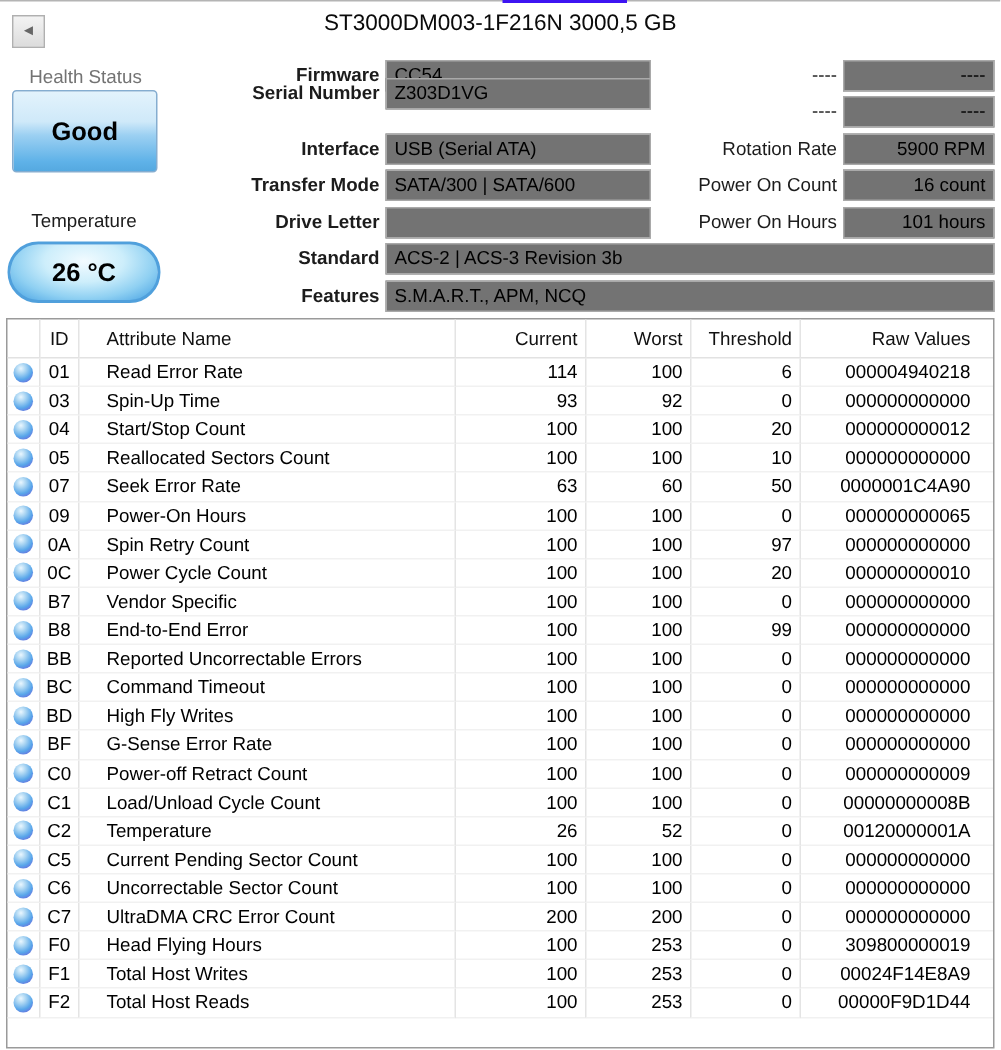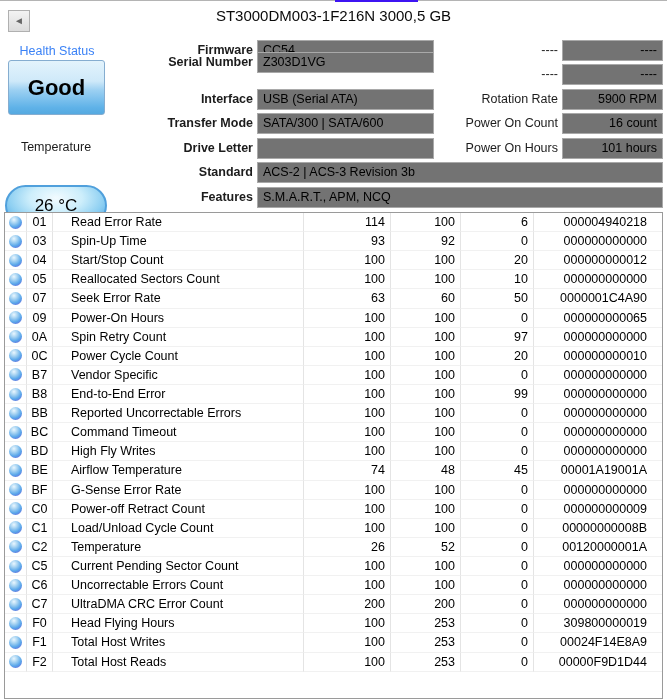--- a/index.html
+++ b/index.html
@@ -18,35 +18,35 @@
     background:linear-gradient(#f3f3f3,#dcdcdc);border:1px solid #b0b0b0;
     display:flex;align-items:center;justify-content:center;cursor:pointer;
   }
   .back-glyph{font-size:10px;color:#666;line-height:1;}
   .title{
     position:absolute;top:7px;left:40px;width:587px;text-align:center;
     font-size:15px;color:#0a0a0a;white-space:nowrap;
   }
 
   
-  .hs-label{position:absolute;top:44px;left:0;width:114px;text-align:center;color:#3b82f6;}
+  .hs-label{position:absolute;top:44px;left:0;width:114px;text-align:center;color:#737373;}
   .good-btn{
     position:absolute;left:8px;top:60px;width:97px;height:55px;box-sizing:border-box;
     border:1px solid #85add0;border-radius:3px;cursor:pointer;
     background:linear-gradient(180deg,#e3f3fc 0%,#cfe9f9 38%,#9cd0f2 55%,#5fb2e8 88%,#55a9e0 100%);
     display:flex;align-items:center;justify-content:center;
-    font-size:22px;font-weight:bold;color:#000;
+    font-size:17px;font-weight:bold;color:#000;
   }
   .temp-label{position:absolute;top:140px;left:0;width:112px;text-align:center;color:#1c1c1c;}
   .temp-pill{
     position:absolute;left:5px;top:161px;width:102px;height:41px;box-sizing:border-box;
     border:2px solid #50a0dc;border-radius:21px;cursor:pointer;
     background:radial-gradient(ellipse at 50% 30%,#f2fbff 0%,#cdeefb 38%,#8fd0f2 68%,#55abe6 92%,#459bdc 100%);
     display:flex;align-items:center;justify-content:center;
-    font-size:17px;font-weight:normal;color:#000;margin-top:24px;
+    font-size:17px;font-weight:bold;color:#000;
   }
 
   
   .frow{position:absolute;left:0;width:667px;height:21px;}
   .flabel{position:absolute;left:60px;width:193px;top:0;height:21px;line-height:21px;text-align:right;color:#1c1c1c;white-space:nowrap;font-weight:bold;}
   .fbox{
     position:absolute;top:0;height:21px;line-height:19px;box-sizing:border-box;
     background:#737373;border:1px solid #a9a9a9;padding:0 5px;color:#000;white-space:nowrap;overflow:hidden;
   }
   .fbox.short{left:257px;width:177px;}
@@ -137,20 +137,29 @@
 <div class="frow" style="top:113px">
   <span class="rlabel">Power On Count</span>
   <span class="fbox rbox">16 count</span>
 </div>
 <div class="frow" style="top:138px">
   <span class="rlabel">Power On Hours</span>
   <span class="fbox rbox">101 hours</span>
 </div>
 
 <div class="smart-table">
+  <div class="thead">
+    <div class="cell c-icon"></div>
+    <div class="cell c-id">ID</div>
+    <div class="cell c-name">Attribute Name</div>
+    <div class="cell c-cur">Current</div>
+    <div class="cell c-worst">Worst</div>
+    <div class="cell c-thr">Threshold</div>
+    <div class="cell c-raw">Raw Values</div>
+  </div>
   <div>
   <div class="trow">
     <div class="cell c-icon">
       <span class="orb"></span>
     </div>
     <div class="cell c-id">01</div>
     <div class="cell c-name">Read Error Rate</div>
     <div class="cell c-cur">114</div>
     <div class="cell c-worst">100</div>
     <div class="cell c-thr">6</div>
@@ -294,31 +303,20 @@
       <span class="orb"></span>
     </div>
     <div class="cell c-id">BD</div>
     <div class="cell c-name">High Fly Writes</div>
     <div class="cell c-cur">100</div>
     <div class="cell c-worst">100</div>
     <div class="cell c-thr">0</div>
     <div class="cell c-raw">000000000000</div>
   </div>
 
-  <div class="trow">
-    <div class="cell c-icon">
-      <span class="orb"></span>
-    </div>
-    <div class="cell c-id">BE</div>
-    <div class="cell c-name">Airflow Temperature</div>
-    <div class="cell c-cur">74</div>
-    <div class="cell c-worst">48</div>
-    <div class="cell c-thr">45</div>
-    <div class="cell c-raw">00001A19001A</div>
-  </div>
 
   <div class="trow">
     <div class="cell c-icon">
       <span class="orb"></span>
     </div>
     <div class="cell c-id">BF</div>
     <div class="cell c-name">G-Sense Error Rate</div>
     <div class="cell c-cur">100</div>
     <div class="cell c-worst">100</div>
     <div class="cell c-thr">0</div>
@@ -371,21 +369,21 @@
     <div class="cell c-worst">100</div>
     <div class="cell c-thr">0</div>
     <div class="cell c-raw">000000000000</div>
   </div>
 
   <div class="trow">
     <div class="cell c-icon">
       <span class="orb"></span>
     </div>
     <div class="cell c-id">C6</div>
-    <div class="cell c-name">Uncorrectable Errors Count</div>
+    <div class="cell c-name">Uncorrectable Sector Count</div>
     <div class="cell c-cur">100</div>
     <div class="cell c-worst">100</div>
     <div class="cell c-thr">0</div>
     <div class="cell c-raw">000000000000</div>
   </div>
 
   <div class="trow">
     <div class="cell c-icon">
       <span class="orb"></span>
     </div>

